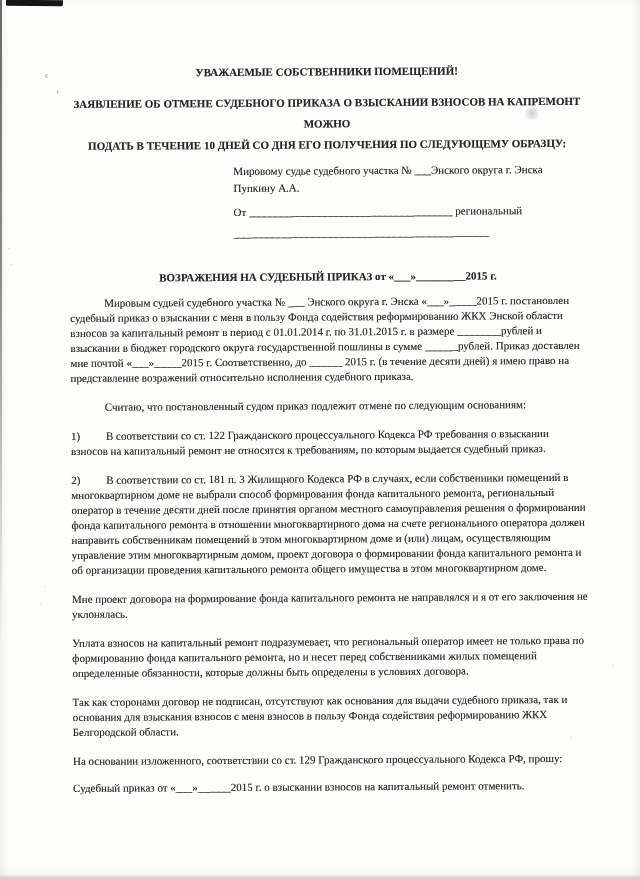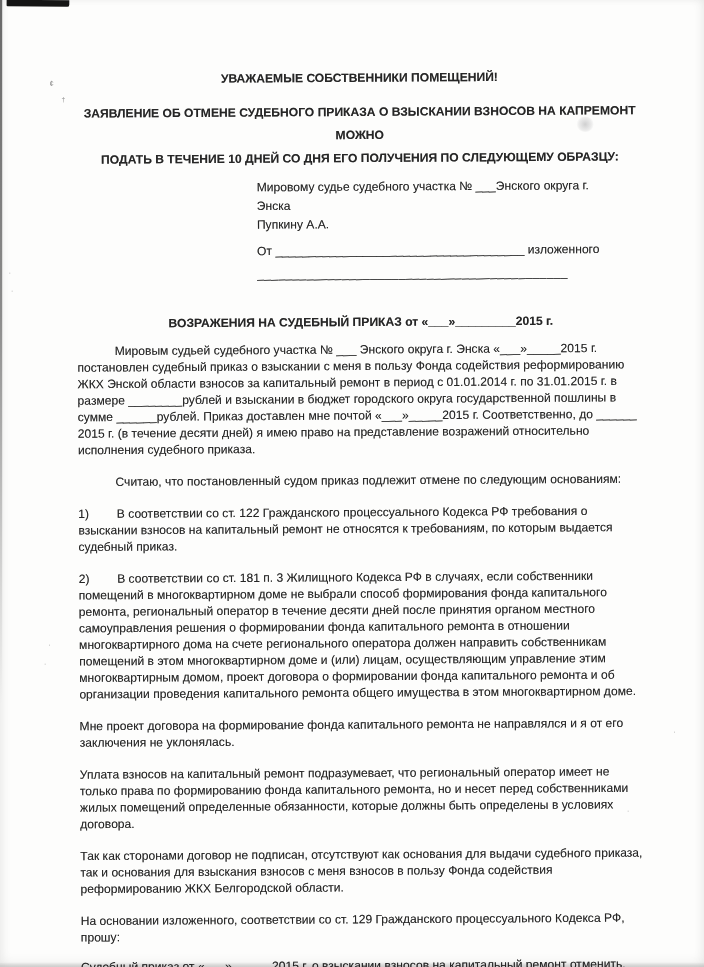--- a/index.html
+++ b/index.html
@@ -6,21 +6,21 @@
     margin: 0;
     padding: 0;
     background: #ffffff;
   }
   .page {
     position: relative;
     width: 640px;
     height: 879px;
     background: #fdfdfc;
     overflow: hidden;
-    font-family: Liberation Sans, sans-serif;
+    font-family: Liberation Serif, serif;
     color: #262626;
     box-shadow:
       inset 0 -5px 10px rgba(0,0,0,0.05),
       inset -4px 0 8px rgba(0,0,0,0.03),
       inset 4px 0 8px rgba(0,0,0,0.035);
   }
   .bottom-edge {
     position: absolute;
     left: 0; right: 0; bottom: 0;
     height: 4px;
@@ -125,21 +125,21 @@
     <p class="salutation">УВАЖАЕМЫЕ СОБСТВЕННИКИ ПОМЕЩЕНИЙ!</p>
 
     <div class="notice">
       <p>ЗАЯВЛЕНИЕ ОБ ОТМЕНЕ СУДЕБНОГО ПРИКАЗА О ВЗЫСКАНИИ ВЗНОСОВ НА КАПРЕМОНТ МОЖНО</p>
       <p>ПОДАТЬ В ТЕЧЕНИЕ 10 ДНЕЙ СО ДНЯ ЕГО ПОЛУЧЕНИЯ ПО СЛЕДУЮЩЕМУ ОБРАЗЦУ:</p>
     </div>
 
     <div class="addressee">
       <p>Мировому судье судебного участка № ___Энского  округа г. Энска</p>
       <p>Пупкину А.А.</p>
-      <p class="from-line"><span>От </span><span>_____________________________________</span><span> изложенного</span></p>
+      <p class="from-line"><span>От </span><span>_____________________________________</span><span> региональный</span></p>
       <p class="addr-blank">____________________________________________</p>
     </div>
 
     <p class="doc-title">ВОЗРАЖЕНИЯ НА СУДЕБНЫЙ ПРИКАЗ от «___»_________2015 г.</p>
 
     <p class="para indent" style="margin-top:10px;">Мировым судьей  судебного участка № ___ Энского округа г. Энска  «___»_____2015 г. постановлен судебный приказ о взыскании с меня в пользу Фонда содействия реформированию ЖКХ Энской  области взносов за капитальный ремонт в период с 01.01.2014 г. по 31.01.2015 г. в размере ________рублей и взыскании в бюджет городского округа государственной пошлины в сумме ______рублей. Приказ доставлен мне почтой «___»_____2015 г. Соответственно, до ______ 2015 г. (в течение десяти дней) я имею право на представление возражений относительно исполнения судебного приказа.</p>
 
     <p class="para indent gap">Считаю, что постановленный судом приказ подлежит отмене по следующим основаниям:</p>
 
     <p class="para gap"><span class="marker">1)</span><span>В соответствии со ст. 122 Гражданского процессуального Кодекса РФ требования о взыскании взносов на капитальный ремонт не относятся к требованиям, по которым выдается судебный приказ.</span></p>

